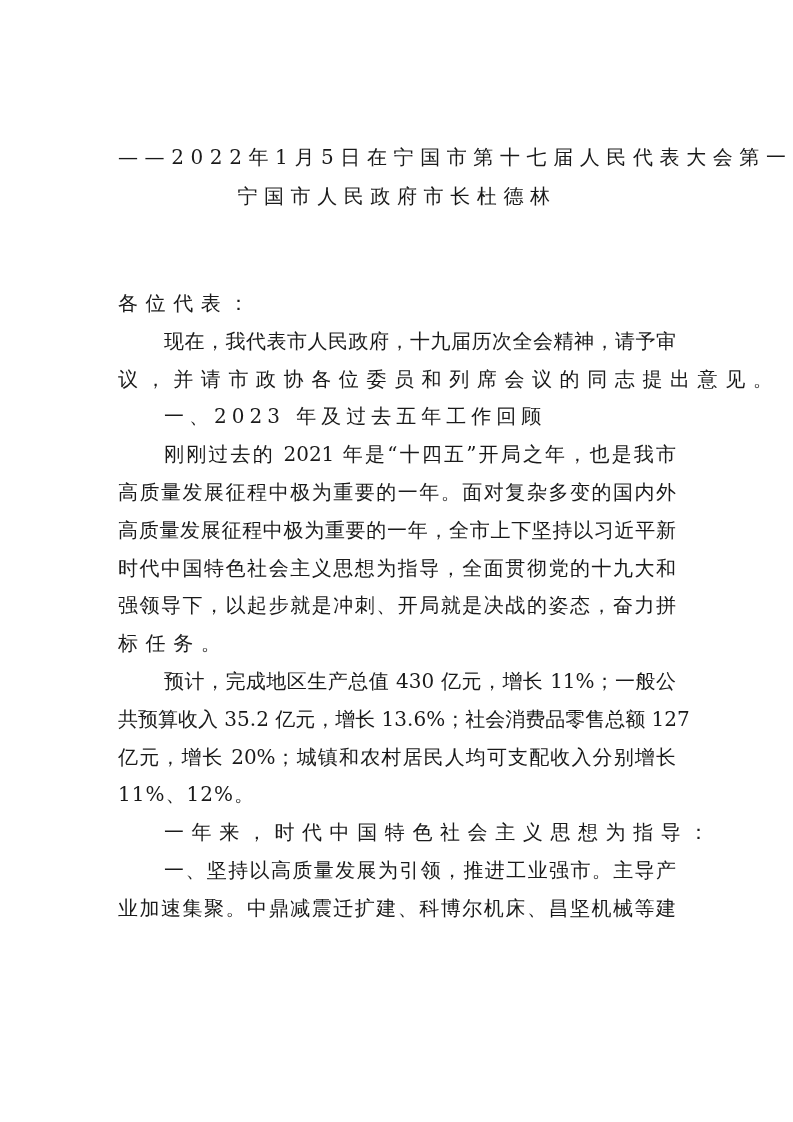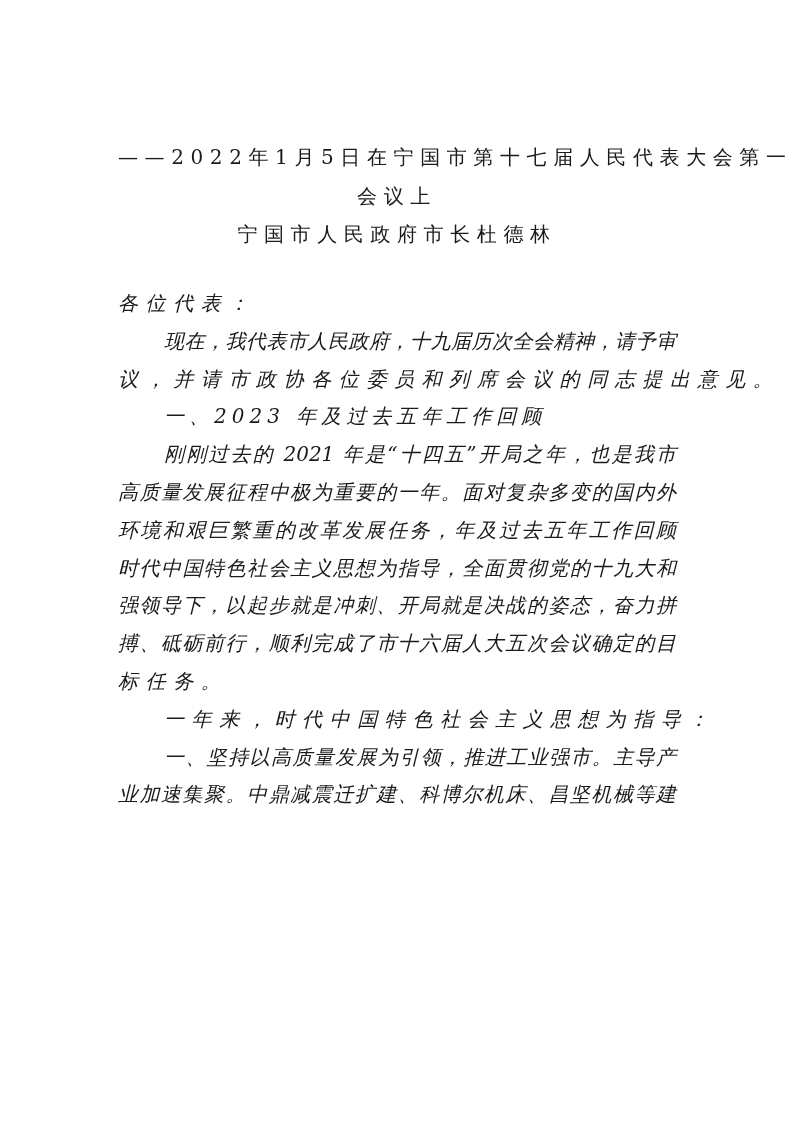--- a/index.html
+++ b/index.html
@@ -35,21 +35,20 @@
     font-size: 20px;
     letter-spacing: 6.6px;
     white-space: nowrap;
     color: #1a1a1a;
   }
   .body-block {
     position: absolute;
     left: 118px;
     top: 285px;
     width: 558px;
-    font-style: italic;
   }
   .line {
     display: block;
     height: 37.8px;
     line-height: 37.8px;
     font-size: 20px;
     white-space: nowrap;
     text-align: justify;
     text-align-last: justify;
     color: #1a1a1a;
@@ -62,21 +61,20 @@
     padding-left: 46px;
   }
 </style>
 </head>
 <body>
 
 <div class="page">
 
   <div class="title-block">
     <span class="title-line">——2022年1月5日在宁国市第十七届人民代表大会第一次</span>
-    <span class="title-line">会议上</span>
     <span class="title-line">宁国市人民政府市长杜德林</span>
   </div>
 
   <div class="body-block">
 
     <div>
       <span class="line last">各位代表：</span>
     </div>
 
     <div>
@@ -84,27 +82,32 @@
       <span class="line last">议，并请市政协各位委员和列席会议的同志提出意见。</span>
     </div>
 
     <div>
       <span class="line indent last" style="letter-spacing:5px">一、2023 年及过去五年工作回顾</span>
     </div>
 
     <div>
       <span class="line indent">刚刚过去的 2021 年是“十四五”开局之年，也是我市</span>
       <span class="line">高质量发展征程中极为重要的一年。面对复杂多变的国内外</span>
-      <span class="line">环境和艰巨繁重的改革发展任务，年及过去五年工作回顾</span>
+      <span class="line">高质量发展征程中极为重要的一年，全市上下坚持以习近平新</span>
       <span class="line">时代中国特色社会主义思想为指导，全面贯彻党的十九大和</span>
       <span class="line">强领导下，以起步就是冲刺、开局就是决战的姿态，奋力拼</span>
-      <span class="line">搏、砥砺前行，顺利完成了市十六届人大五次会议确定的目</span>
       <span class="line last">标任务。</span>
     </div>
 
+    <div>
+      <span class="line indent">预计，完成地区生产总值 430 亿元，增长 11%；一般公</span>
+      <span class="line">共预算收入 35.2 亿元，增长 13.6%；社会消费品零售总额 127</span>
+      <span class="line">亿元，增长 20%；城镇和农村居民人均可支配收入分别增长</span>
+      <span class="line last" style="letter-spacing:1px">11%、12%。</span>
+    </div>
 
     <div>
       <span class="line indent last">一年来，时代中国特色社会主义思想为指导：</span>
     </div>
 
     <div>
       <span class="line indent">一、坚持以高质量发展为引领，推进工业强市。主导产</span>
       <span class="line">业加速集聚。中鼎减震迁扩建、科博尔机床、昌坚机械等建</span>
     </div>
 

